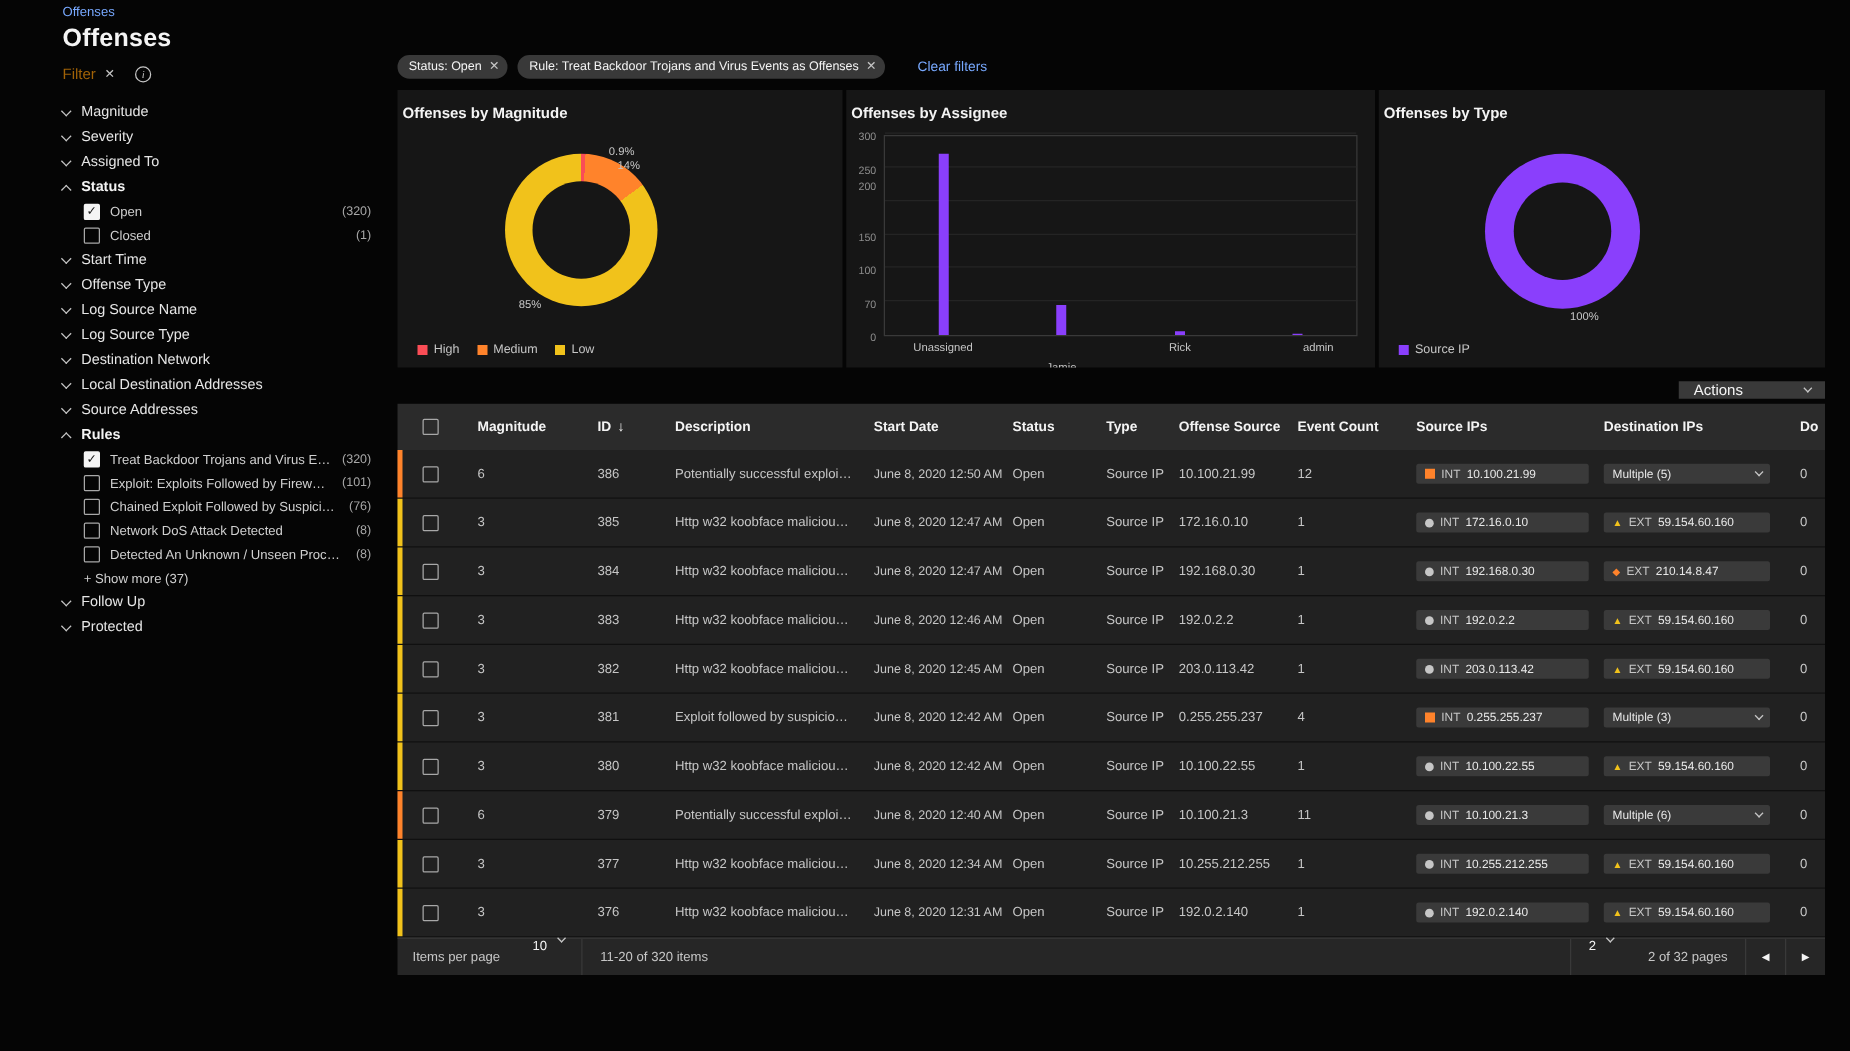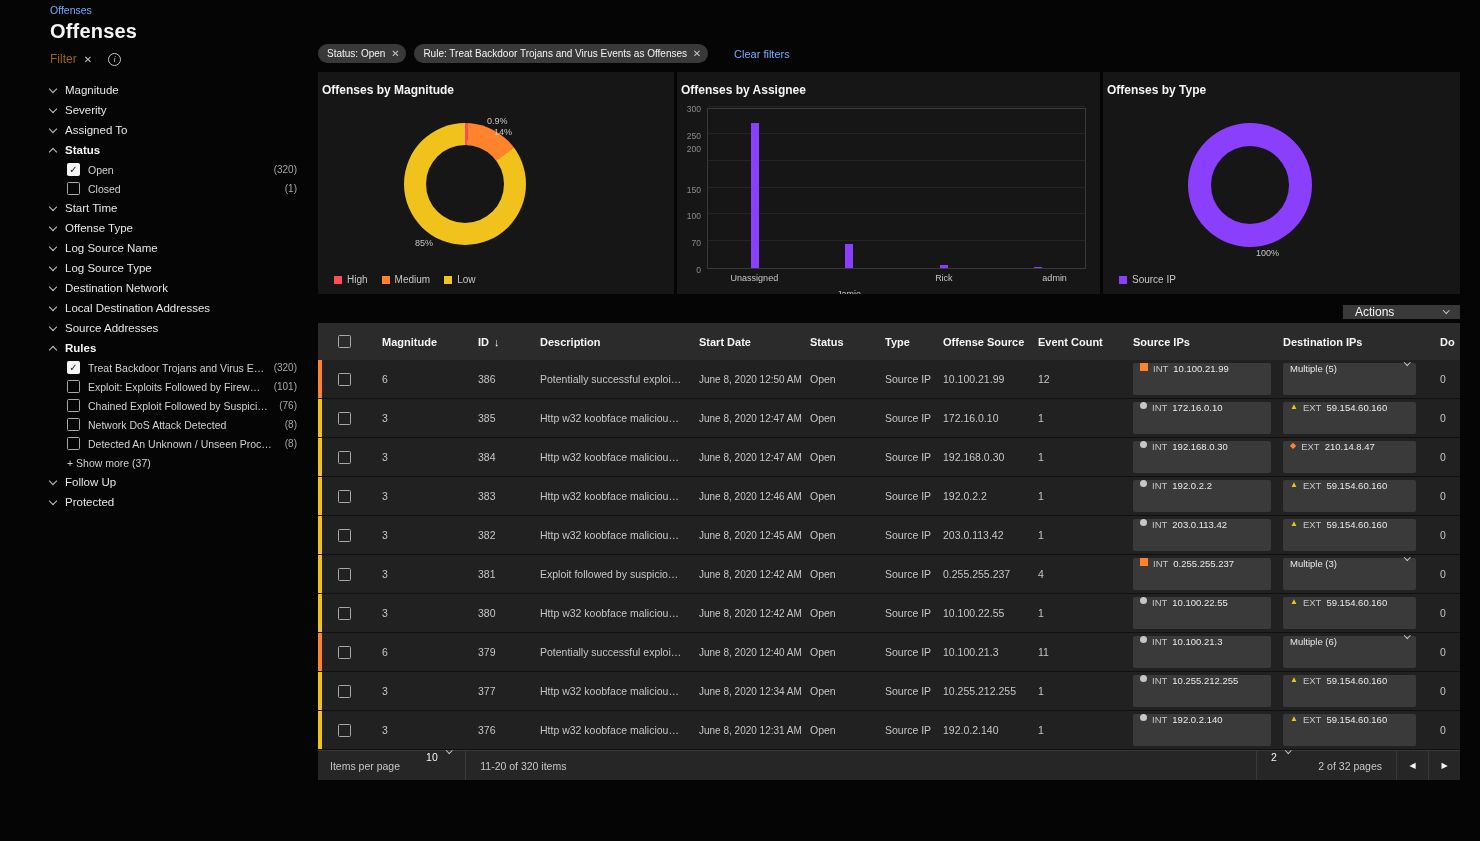--- a/index.html
+++ b/index.html
@@ -84,21 +84,21 @@
   .table{margin-top:4px}
   .trow{display:grid;grid-template-columns:4px 44px 96px 62px 159px 111px 75px 58px 95px 95px 150px 157px 1fr;align-items:center}
   .thead{background:#2b2b2b;height:37px;font-size:11px;font-weight:700;color:#f4f4f4}
   .tbody .trow{background:#212121;height:39px;border-bottom:1px solid #101010;font-size:10.5px;color:#c6c6c6;cursor:pointer}
   .strip{height:100%}
   .cbcell{display:flex;justify-content:center;align-items:center}
   .tcell{padding-left:16px;white-space:nowrap}
   .description-cell{overflow:hidden;text-overflow:ellipsis}
   .start-date-cell{font-size:10px}
   .sort{margin-left:5px;font-size:11px;font-weight:400}
-  .ip-pill{background:#3a3a3a;height:32px;border-radius:2px;display:flex;gap:5px;padding:0 7px;font-size:9.5px;width:138px}
+  .ip-pill{background:#3a3a3a;height:16px;border-radius:2px;display:flex;align-items:center;gap:5px;padding:0 7px;font-size:9.5px;width:138px}
   .ip-pill .sq{width:8px;height:8px;flex:none}
   .ip-pill .dot{width:7px;height:7px;border-radius:50%;flex:none}
   .ip-pill .tag-int{color:#c6c6c6}
   .ip-pill .ipv{color:#e8e8e8}
   .dst-pill{width:133px}
   .dst-pill.multi{justify-content:space-between}
   .warn{font-size:8px;flex:none}
 
   
   .pagebar{height:30px;background:#262626;display:flex;align-items:center;font-size:10.5px;color:#c6c6c6;border-top:1px solid #393939}

